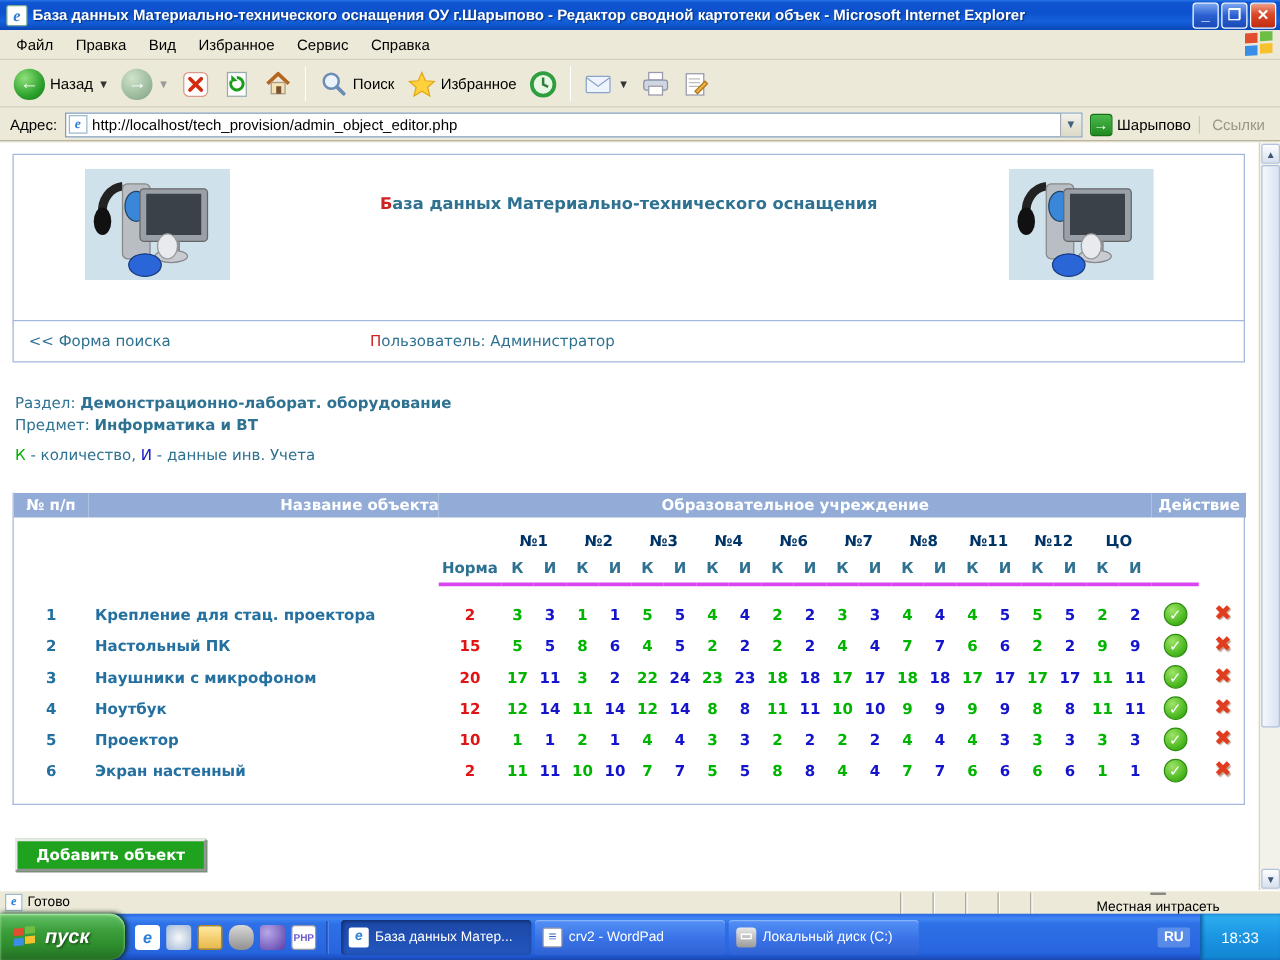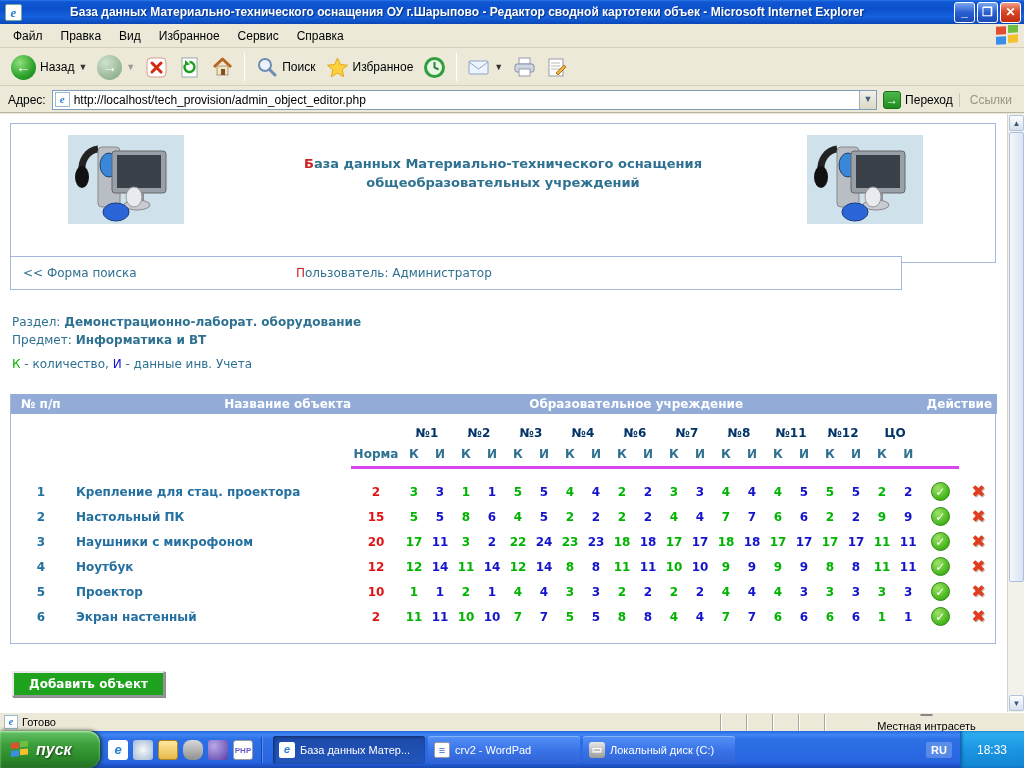--- a/index.html
+++ b/index.html
@@ -7,21 +7,21 @@
   body { font-family:"Liberation Sans", sans-serif; background:#ece9d8; }
   #window { position:relative; width:1024px; height:768px; }
 
   
   .titlebar { position:absolute; top:0; left:0; right:0; height:24px;
     background:linear-gradient(180deg,#2a76e8 0%,#0f56d2 8%,#0c50cc 40%,#1561dd 70%,#0a47b8 100%);
     display:flex; align-items:center; padding:0 3px; }
   .titlebar .tb-ie { width:17px; height:17px; margin:0 4px 0 2px; background:#fff; border:1px solid #7a9; border-radius:2px;
     color:#2a7fd4; font:italic bold 13px/15px "Liberation Serif",serif; text-align:center; }
   .titlebar .tb-text { color:#fff; font:bold 12px "Liberation Sans",sans-serif; text-shadow:1px 1px 1px #04307a;
-    flex:1; white-space:nowrap; overflow:hidden;margin-left:44px; }
+    flex:1; white-space:nowrap; overflow:hidden; }
   .winbtn { width:21px; height:21px; margin-left:2px; border:1px solid #fff; border-radius:3px;
     color:#fff; font:bold 12px/19px "Liberation Sans",sans-serif; text-align:center;
     background:linear-gradient(180deg,#7ba6f0,#2a5fd0 50%,#1b4ab8); }
   .winbtn.close { background:linear-gradient(180deg,#f0a088,#d94828 45%,#c22c10); }
 
   
   .menubar { position:absolute; top:24px; left:0; right:0; height:24px; background:#ece9d8;
     border-bottom:1px solid #d4d0bc; display:flex; align-items:center; padding-left:4px; }
   .menubar .mitem { font:12px "Liberation Sans",sans-serif; color:#000; padding:3px 9px; }
   .menubar .winflag { position:absolute; right:4px; top:1px; }
@@ -57,21 +57,21 @@
   .page { position:absolute; left:0; top:0; width:1007px; height:598px;
     font-family:"DejaVu Sans",sans-serif; color:#2e7191; }
 
   .hdr-box { position:absolute; left:10px; top:9px; width:986px; height:140px; border:1px solid #a3b8dc; background:#fff; }
   .logo { position:absolute; top:11px; width:116px; height:89px; }
   .logo.l { left:57px; } .logo.r { right:72px; }
   .banner-text { position:absolute; left:200px; right:200px; top:30px; text-align:center;
     font:bold 13px/19px "DejaVu Sans",sans-serif; color:#2e7191; }
   .redcap { color:#cc2222; }
 
-  .user-box { position:absolute; left:10px; top:142px; width:892px; height:34px; border:1px solid #a3b8dc; background:#fff; }
+  .user-box { position:absolute; left:10px; top:142px; width:986px; height:34px; border:1px solid #a3b8dc; background:#fff; }
   .search-link { position:absolute; left:12px; top:9px; font:12px "DejaVu Sans",sans-serif; color:#2e7191; text-decoration:none; }
   .user-info { position:absolute; left:285px; top:9px; font:12px "DejaVu Sans",sans-serif; color:#2e7191; }
 
   .sect { position:absolute; left:12px; top:199px; font:12px/18px "DejaVu Sans",sans-serif; }
   .sect b { color:#2e7191; }
   .legend { position:absolute; left:12px; top:243px; font:12px "DejaVu Sans",sans-serif; }
   .lg-k { color:#00b400; } .lg-i { color:#1414cc; }
 
   
   .tbl-wrap { position:absolute; left:10px; top:280px; width:986px; border:1px solid #a3b8dc; border-top:none; background:#fff; padding-bottom:14px; }
@@ -253,21 +253,21 @@
 
   <div class="addrbar">
     <span class="addr-label">Адрес:</span>
     <div class="addr-field">
       <span class="addr-ie">e</span>
       <span class="addr-url">http://localhost/tech_provision/admin_object_editor.php</span>
       <span class="addr-drop">▼</span>
     </div>
     <span class="go-btn">
       <span class="go-ic">→</span>
-      <span>Переход</span>
+      <span>Шарыпово</span>
     </span>
     <span class="links-lbl">Ссылки</span>
   </div>
 
   <div class="content">
     <div class="page">
 
       <div class="hdr-box">
         <svg class="logo l" viewBox="0 0 116 89">
           <rect width="116" height="89" fill="#cfe2ec"></rect>
@@ -277,21 +277,20 @@
           <ellipse cx="41" cy="30" rx="9" ry="12" fill="#3a86d8" stroke="#246"></ellipse>
           <rect x="44" y="16" width="54" height="42" rx="3" fill="#9aa0a8" stroke="#666"></rect>
           <rect x="49" y="20" width="44" height="33" fill="#3a4148"></rect>
           <rect x="62" y="58" width="14" height="9" fill="#8a9098"></rect>
           <ellipse cx="69" cy="70" rx="13" ry="5" fill="#c8ccd2" stroke="#888"></ellipse>
           <ellipse cx="48" cy="77" rx="13" ry="9" fill="#2a66d8" stroke="#1a3a80"></ellipse>
           <ellipse cx="66" cy="62" rx="8" ry="10" fill="#e8eaee" stroke="#999"></ellipse>
         </svg>
         <div class="banner-text">
           <div><span class="redcap">Б</span><span>аза данных Материально-технического оснащения</span></div>
-          <div>общеобразовательных учреждений</div>
         </div>
         <svg class="logo r" viewBox="0 0 116 89">
           <rect width="116" height="89" fill="#cfe2ec"></rect>
           <path d="M30 14 a18 20 0 0 0 -16 22" fill="none" stroke="#222" stroke-width="7"></path>
           <ellipse cx="14" cy="42" rx="7" ry="11" fill="#111"></ellipse>
           <rect x="30" y="12" width="22" height="60" rx="4" fill="#b9bec4" stroke="#888"></rect>
           <ellipse cx="41" cy="30" rx="9" ry="12" fill="#3a86d8" stroke="#246"></ellipse>
           <rect x="44" y="16" width="54" height="42" rx="3" fill="#9aa0a8" stroke="#666"></rect>
           <rect x="49" y="20" width="44" height="33" fill="#3a4148"></rect>
           <rect x="62" y="58" width="14" height="9" fill="#8a9098"></rect>

